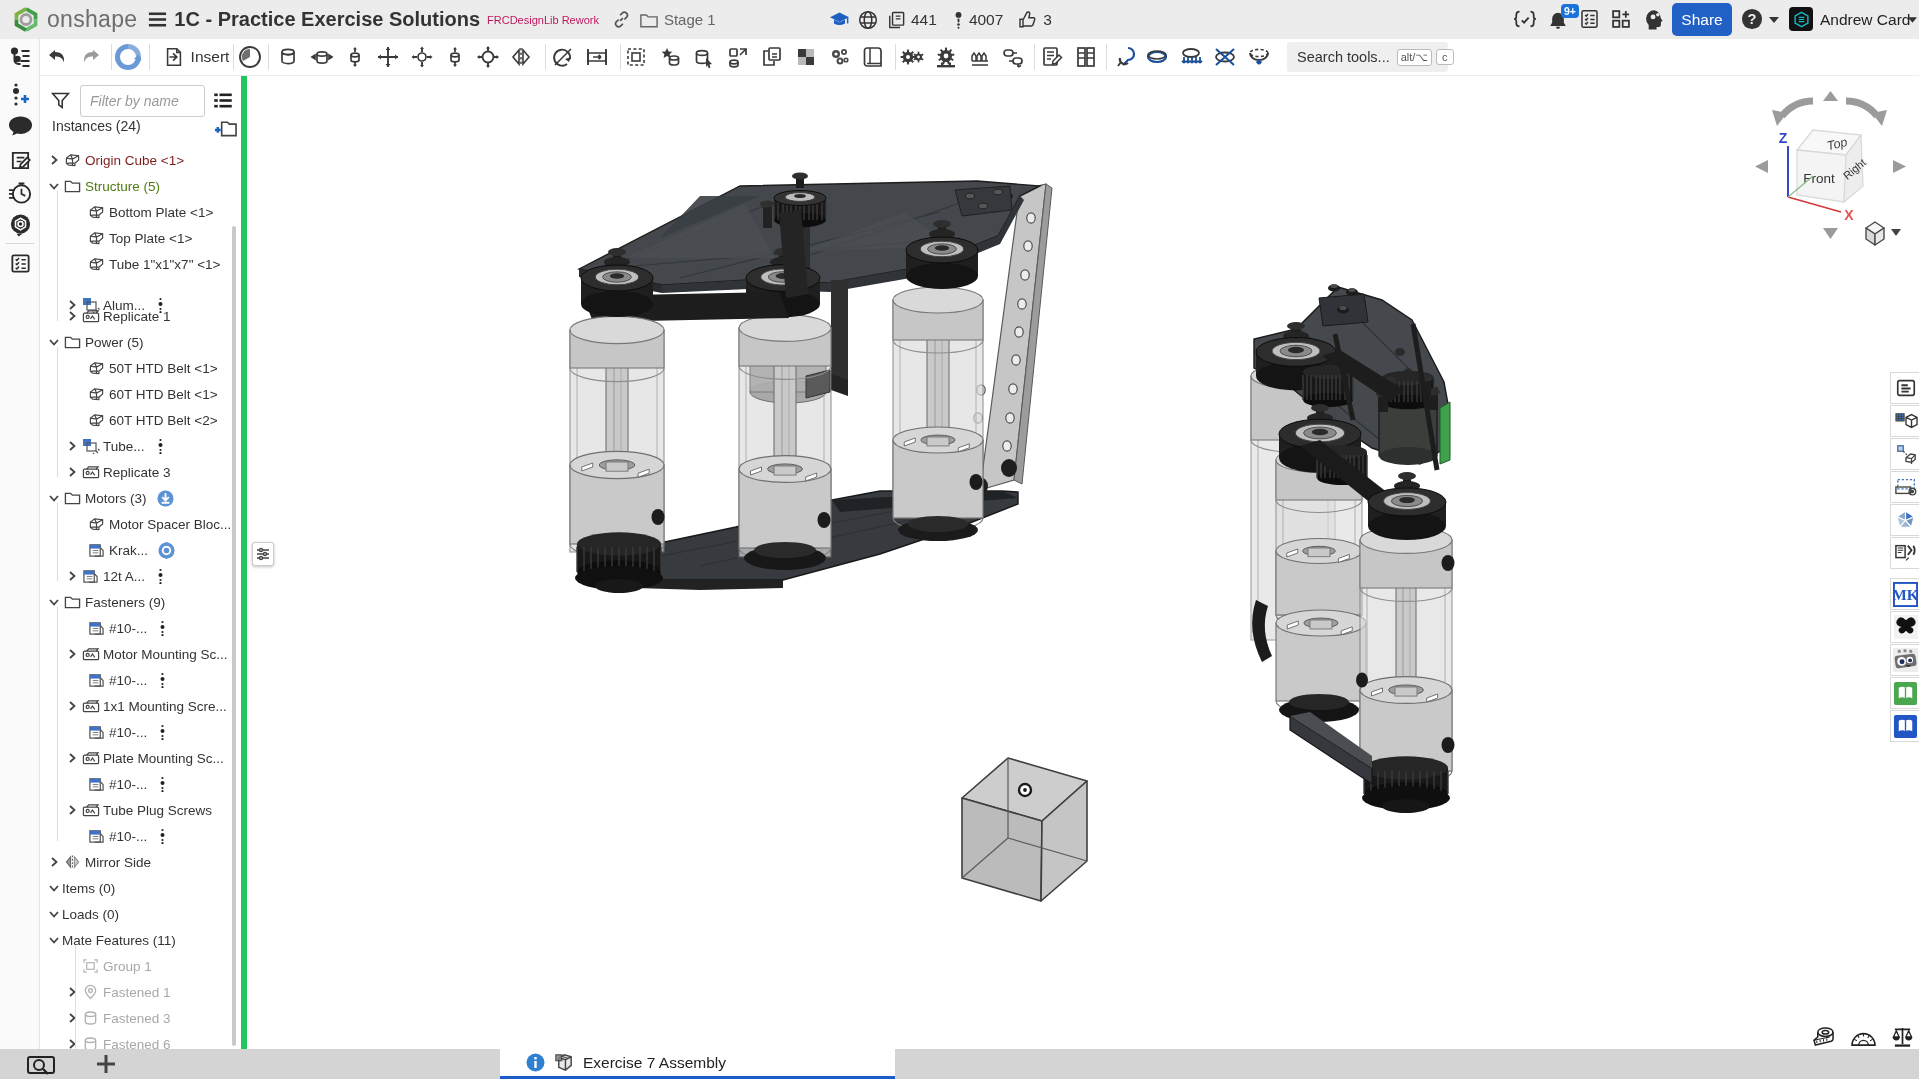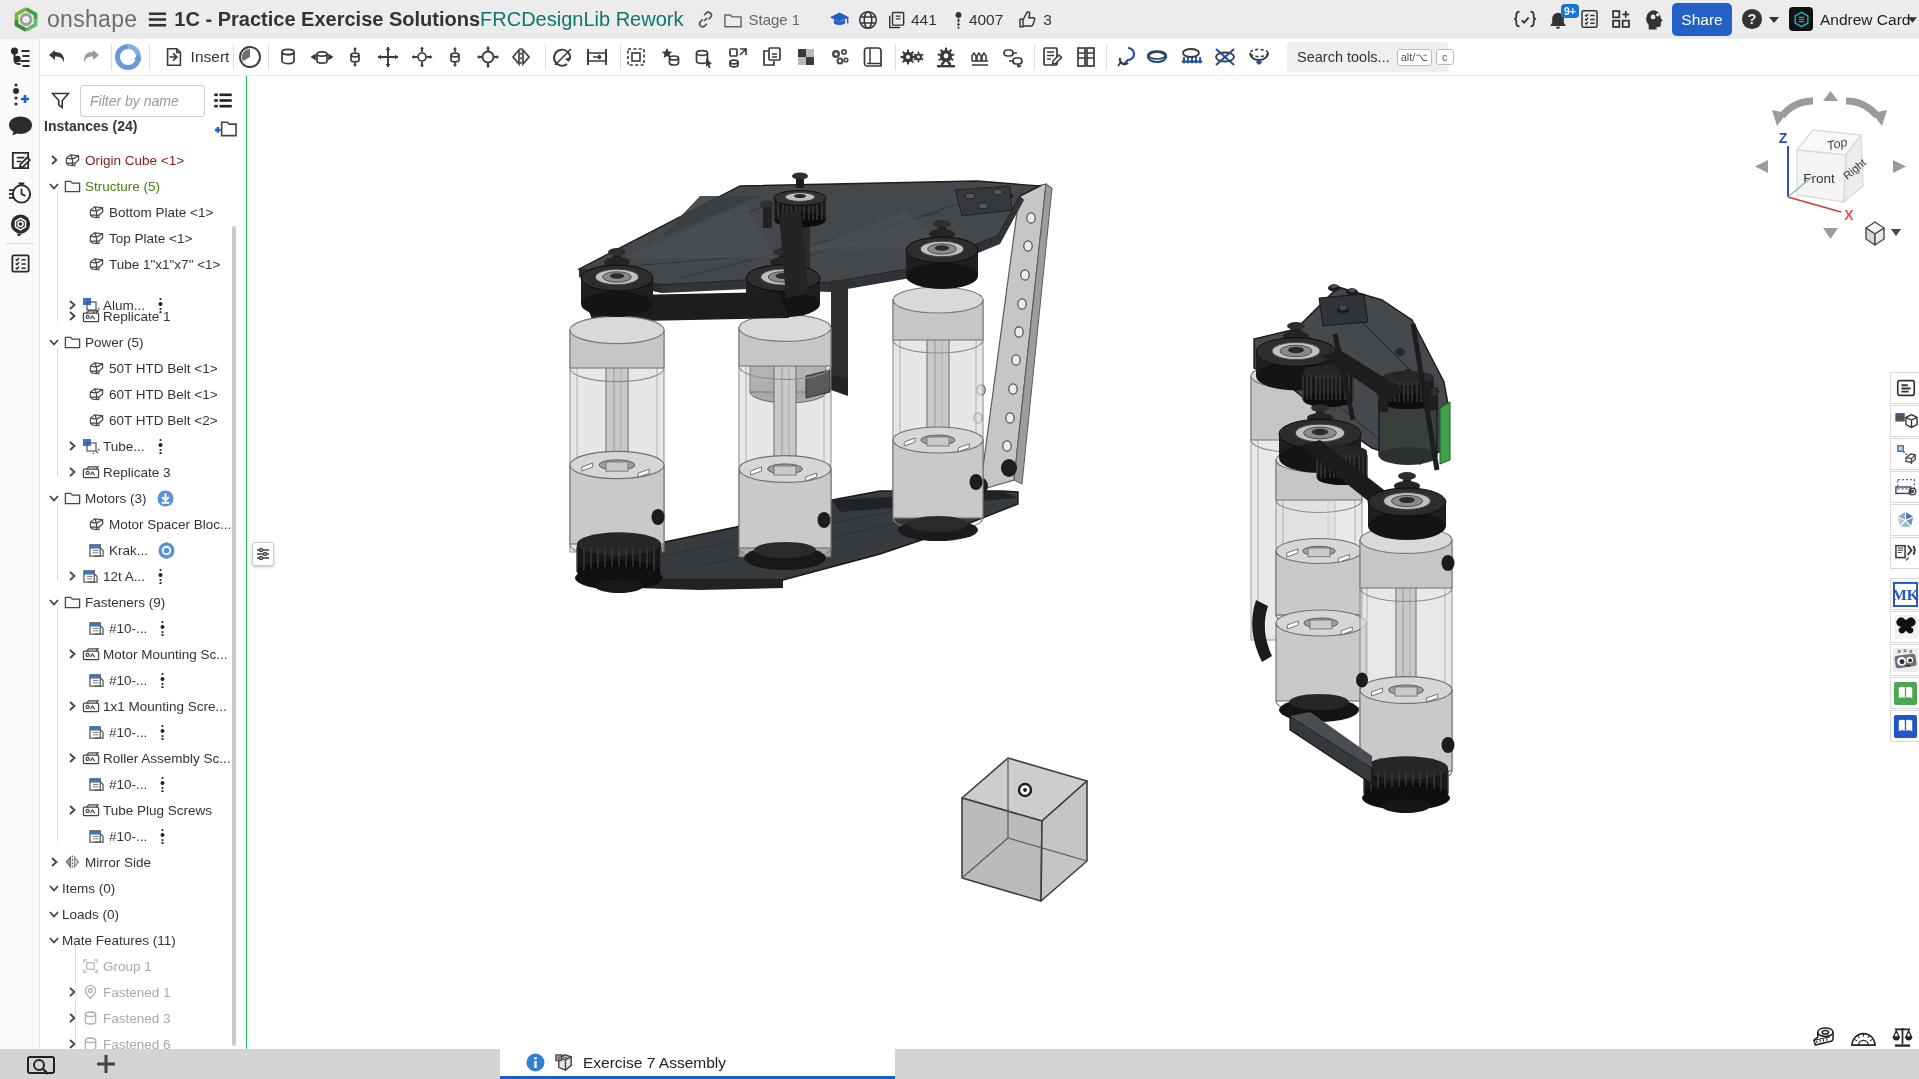--- a/index.html
+++ b/index.html
@@ -1,20 +1,20 @@
 <!DOCTYPE html>
 <html><head>
 <meta charset="utf-8">
 <style>
 *{box-sizing:border-box;margin:0;padding:0}
 html,body{width:1919px;height:1079px;overflow:hidden;font-family:"Liberation Sans",sans-serif;background:#fff;position:relative}
 #topbar{position:absolute;left:0;top:0;width:1919px;height:39px;background:#ececec;display:flex;align-items:center}
 #toolbar{position:absolute;left:40px;top:39px;width:1879px;height:37px;background:#fff;border-bottom:1px solid #ececec}
 #leftstrip{position:absolute;left:0;top:39px;width:40px;height:1010px;background:#fafafa;border-right:1px solid #e3e3e3}
-#treepanel{position:absolute;left:40px;top:76px;width:207px;height:973px;background:#fff;border-right:1px solid #22c55e;overflow:hidden;z-index:3}
+#treepanel{position:absolute;left:40px;top:76px;width:207px;height:973px;background:#fff;border-right:6px solid #22c55e;overflow:hidden;z-index:3}
 #viewport{position:absolute;left:248px;top:76px;width:1671px;height:973px;background:#fff}
 #tabbar{position:absolute;left:0;top:1049px;width:1919px;height:30px;background:#d4d4d4;z-index:4}
 .ti{position:absolute;top:0;height:36px;display:flex;align-items:center;justify-content:center}
 .tsep{position:absolute;top:5px;width:1px;height:26px;background:#dcdcdc}
 .row{position:absolute;display:flex;align-items:center;font-size:13.5px;color:#333;white-space:nowrap;height:26px;left:0;width:207px}
 svg{display:block}
 </style>
 </head>
 <body>
 <div id="topbar">
@@ -29,21 +29,21 @@
   </svg>
   <div style="font-size:23px;color:#6d6d6d;margin-left:8px;letter-spacing:0.3px">onshape</div>
   <svg width="21" height="21" viewBox="0 0 22 22" style="margin-left:10px">
       <g stroke="#333" stroke-width="2.7">
         <line x1="2" y1="5" x2="20" y2="5"></line>
         <line x1="2" y1="11" x2="20" y2="11"></line>
         <line x1="2" y1="17" x2="20" y2="17"></line>
       </g>
     </svg>
   <div style="font-size:20px;font-weight:bold;color:#333;margin-left:6px">1C - Practice Exercise Solutions</div>
-  <div style="font-size:20px;color:#0f766e;margin-left:0">FRCDesignLib Rework</div>
+  <div style="font-size:11px;color:#be185d;margin-left:7px">FRCDesignLib Rework</div>
   <svg width="17" height="17" viewBox="0 0 24 24" style="margin-left:14px" fill="none" stroke="#555" stroke-width="2.4">
       <path d="M10 14 L14 10 M8 12 l-3 3 a4 4 0 0 0 6 6 l3-3 M16 12 l3-3 a4 4 0 0 0-6-6 l-3 3"></path>
     </svg>
   <svg width="18" height="16" viewBox="0 0 20 17" style="margin-left:10px" fill="none" stroke="#666" stroke-width="1.6">
       <path d="M1 3 h6 l2 2 h10 v11 h-18 z"></path>
     </svg>
   <div style="font-size:15px;color:#666;margin-left:6px">Stage 1</div>
   <div style="position:absolute;left:830px;display:flex;align-items:center">
     <svg width="19" height="17" viewBox="0 0 24 20">
         <path d="M12 1 L24 7 L12 13 L0 7 Z" fill="#1f5fc4"></path>
@@ -494,21 +494,21 @@
     <div style="position:absolute;left:172px;top:14px">
       <svg width="22" height="21" viewBox="0 0 24 24" fill="#222">
         <rect x="2" y="4" width="4" height="3"></rect>
         <rect x="8" y="4" width="14" height="3"></rect>
         <rect x="2" y="10.5" width="4" height="3"></rect>
         <rect x="8" y="10.5" width="14" height="3"></rect>
         <rect x="2" y="17" width="4" height="3"></rect>
         <rect x="8" y="17" width="14" height="3"></rect>
       </svg>
     </div>
-    <div style="position:absolute;left:4px;top:42px;font-size:14px;font-weight:bold;color:#333">Instances (24)</div>
+    <div style="position:absolute;left:12px;top:42px;font-size:14px;font-weight:normal;color:#333">Instances (24)</div>
     <div style="position:absolute;left:174px;top:42px">
       <svg width="23" height="20" viewBox="0 0 24 20" fill="none" stroke="#444" stroke-width="1.7">
         <path d="M8 4 h6 l2 2 h7 v12 h-15 z"></path>
         <path d="M4 9 v6 M1 12 h6" stroke="#1a63c9" stroke-width="2.6"></path>
       </svg>
     </div>
     <div class="row" style="top:71px">
       <div style="width:6px;flex:none"></div>
       <div style="width:16px;flex:none;display:flex;justify-content:center">
         <svg width="12" height="12" viewBox="0 0 12 12">
@@ -899,21 +899,21 @@
         </svg>
       </div>
       <div style="width:21px;flex:none;display:flex;justify-content:center;margin-right:2px">
         <svg width="18" height="16" viewBox="0 0 19 16" fill="none" stroke="#444" stroke-width="1.3">
           <rect x="1.5" y="5" width="16" height="9" rx="1"></rect>
           <path d="M5 5 l2-2.5 h10 l-2 2.5"></path>
           <circle cx="6" cy="9" r="1.6"></circle>
           <path d="M9 11 l2-3 2.5 3.5"></path>
         </svg>
       </div>
-      <span style="color:#333">Roller Assembly Sc...</span>
+      <span style="color:#333">Plate Mounting Sc...</span>
     </div>
     <div class="row" style="top:695px">
       <div style="width:46px;flex:none"></div>
       <div style="width:0px;flex:none"></div>
       <div style="width:21px;flex:none;display:flex;justify-content:center;margin-right:2px">
         <svg width="17" height="16" viewBox="0 0 18 17">
           <rect x="2" y="3" width="11" height="12" fill="#fff" stroke="#555" stroke-width="1.3"></rect>
           <rect x="2" y="3" width="11" height="4" fill="#3f73c6"></rect>
           <path d="M13 6 l3 3 v6 h-9" fill="none" stroke="#555" stroke-width="1.3"></path>
           <path d="M5 9 h6 M5 11.5 h6" stroke="#777" stroke-width="1"></path>

